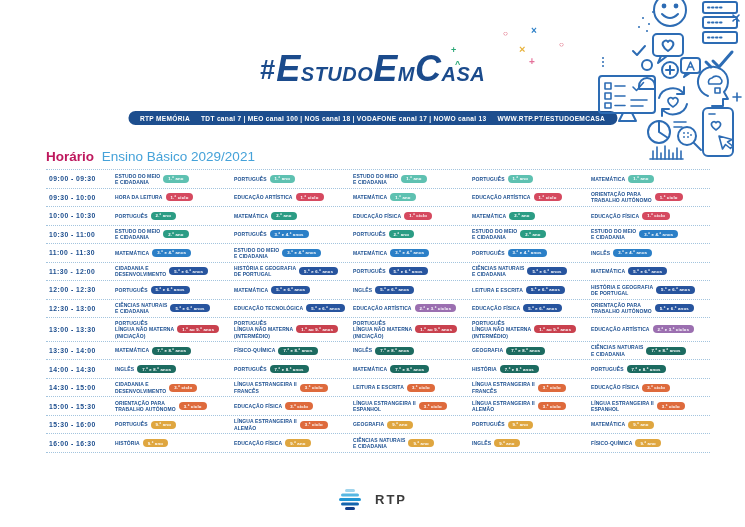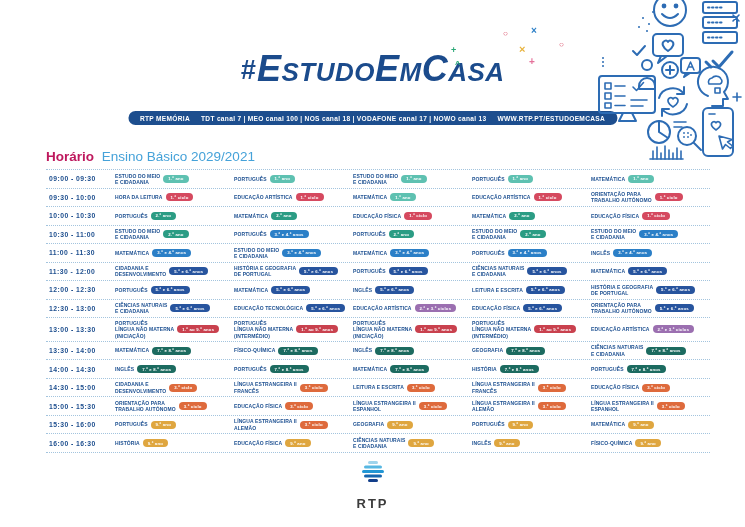--- a/index.html
+++ b/index.html
@@ -4,21 +4,21 @@
 <style>
   html,body{margin:0;padding:0;background:#ffffff;}
   body{font-family:"Liberation Sans", sans-serif;}
   #page{position:relative;width:745px;height:527px;background:#fff;overflow:hidden;}
 
   
   .logo-wrap{position:absolute;top:48px;left:0;width:100%;text-align:center;color:#1b4b8c;}
   .logo-line{font-style:italic;font-weight:800;letter-spacing:.5px;white-space:nowrap;}
   .lg-hash{font-size:27px;vertical-align:2px;margin-right:1px;}
   .lg-big{font-size:36px;}
-  .lg-small{font-size:26px;}
+  .lg-small{font-size:20px;}
   .logo-sub{margin-top:-3px;font-weight:700;font-size:12.5px;letter-spacing:3.5px;color:#1b4b8c;text-align:center;padding-left:82px;}
   .sparkle{position:absolute;font-weight:700;line-height:1;}
 
   .channel-bar{position:absolute;top:111px;left:50%;transform:translateX(-50%);
     background:#1d4e8e;color:#fff;border-radius:9px;padding:3.5px 12px;
     display:flex;gap:11px;align-items:center;white-space:nowrap;}
   .channel-bar span{font-size:6.6px;font-weight:700;letter-spacing:.3px;}
 
   
   .main{position:absolute;left:46px;top:149px;width:664px;}
@@ -33,21 +33,21 @@
   .time{font-size:6.8px;font-weight:700;color:#1d4e8e;letter-spacing:.45px;padding-left:3px;}
   .cell{display:flex;align-items:center;gap:3px;padding-right:5px;}
   .subj{font-size:5px;font-weight:700;color:#1d5091;line-height:1.25;white-space:pre-line;letter-spacing:.1px;}
   .badge{font-size:4.3px;font-weight:700;color:#fff;padding:1.5px 5px;border-radius:5px;white-space:nowrap;letter-spacing:.2px;}
 
   
   .collage{position:absolute;top:0;right:0;width:150px;height:166px;}
 
   
   .footer{position:absolute;left:0;bottom:16px;width:100%;display:flex;justify-content:center;align-items:center;gap:34px;}
-  .rtp-lockup{display:flex;align-items:center;gap:13px;flex-direction:column;}
+  .rtp-lockup{display:flex;align-items:center;gap:13px;}
   .rtp-txt{font-size:13px;font-weight:700;color:#3c3c3c;letter-spacing:2px;}
   .gov-lockup{display:flex;align-items:center;gap:6px;}
   .gov-txt{font-family:"Liberation Serif", serif;font-size:7px;font-weight:700;color:#3b3b3b;letter-spacing:.6px;line-height:1.25;}
   .gov-div{width:1px;height:15px;background:#c2c2c2;}
   .gov-edu{font-size:3.6px;color:#8a8a8a;letter-spacing:.8px;}
 </style>
 </head>
 <body>
 
 <div id="page">

